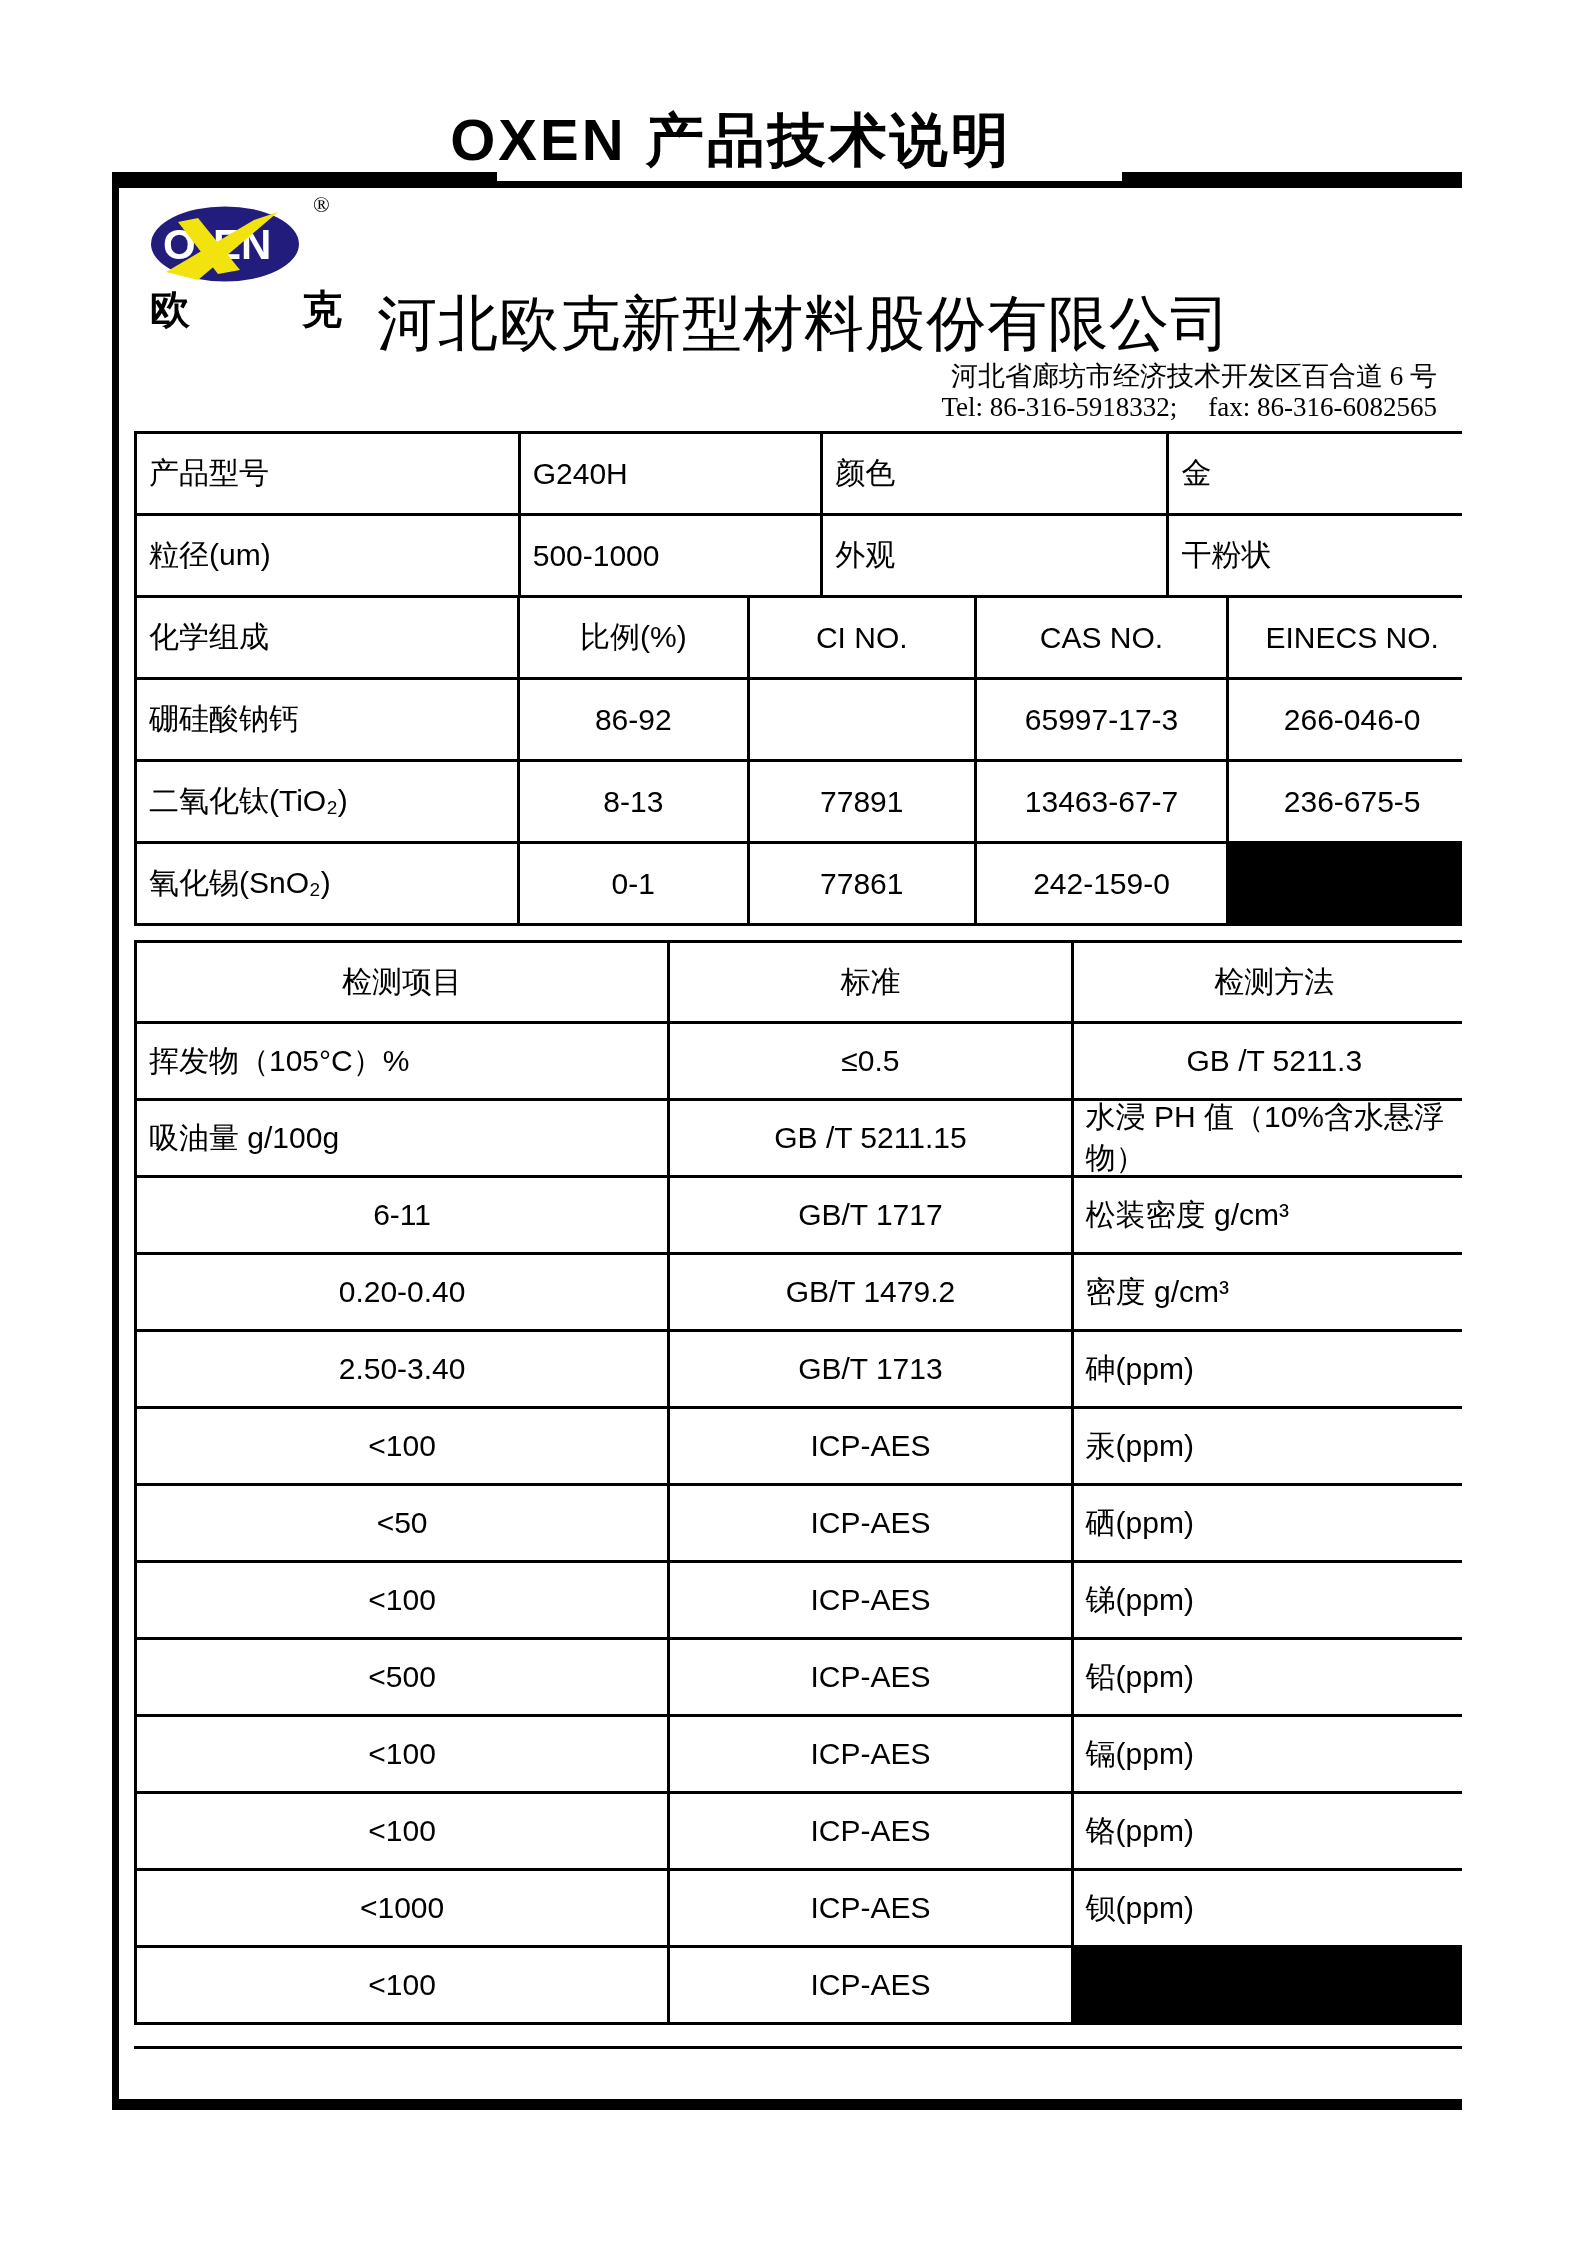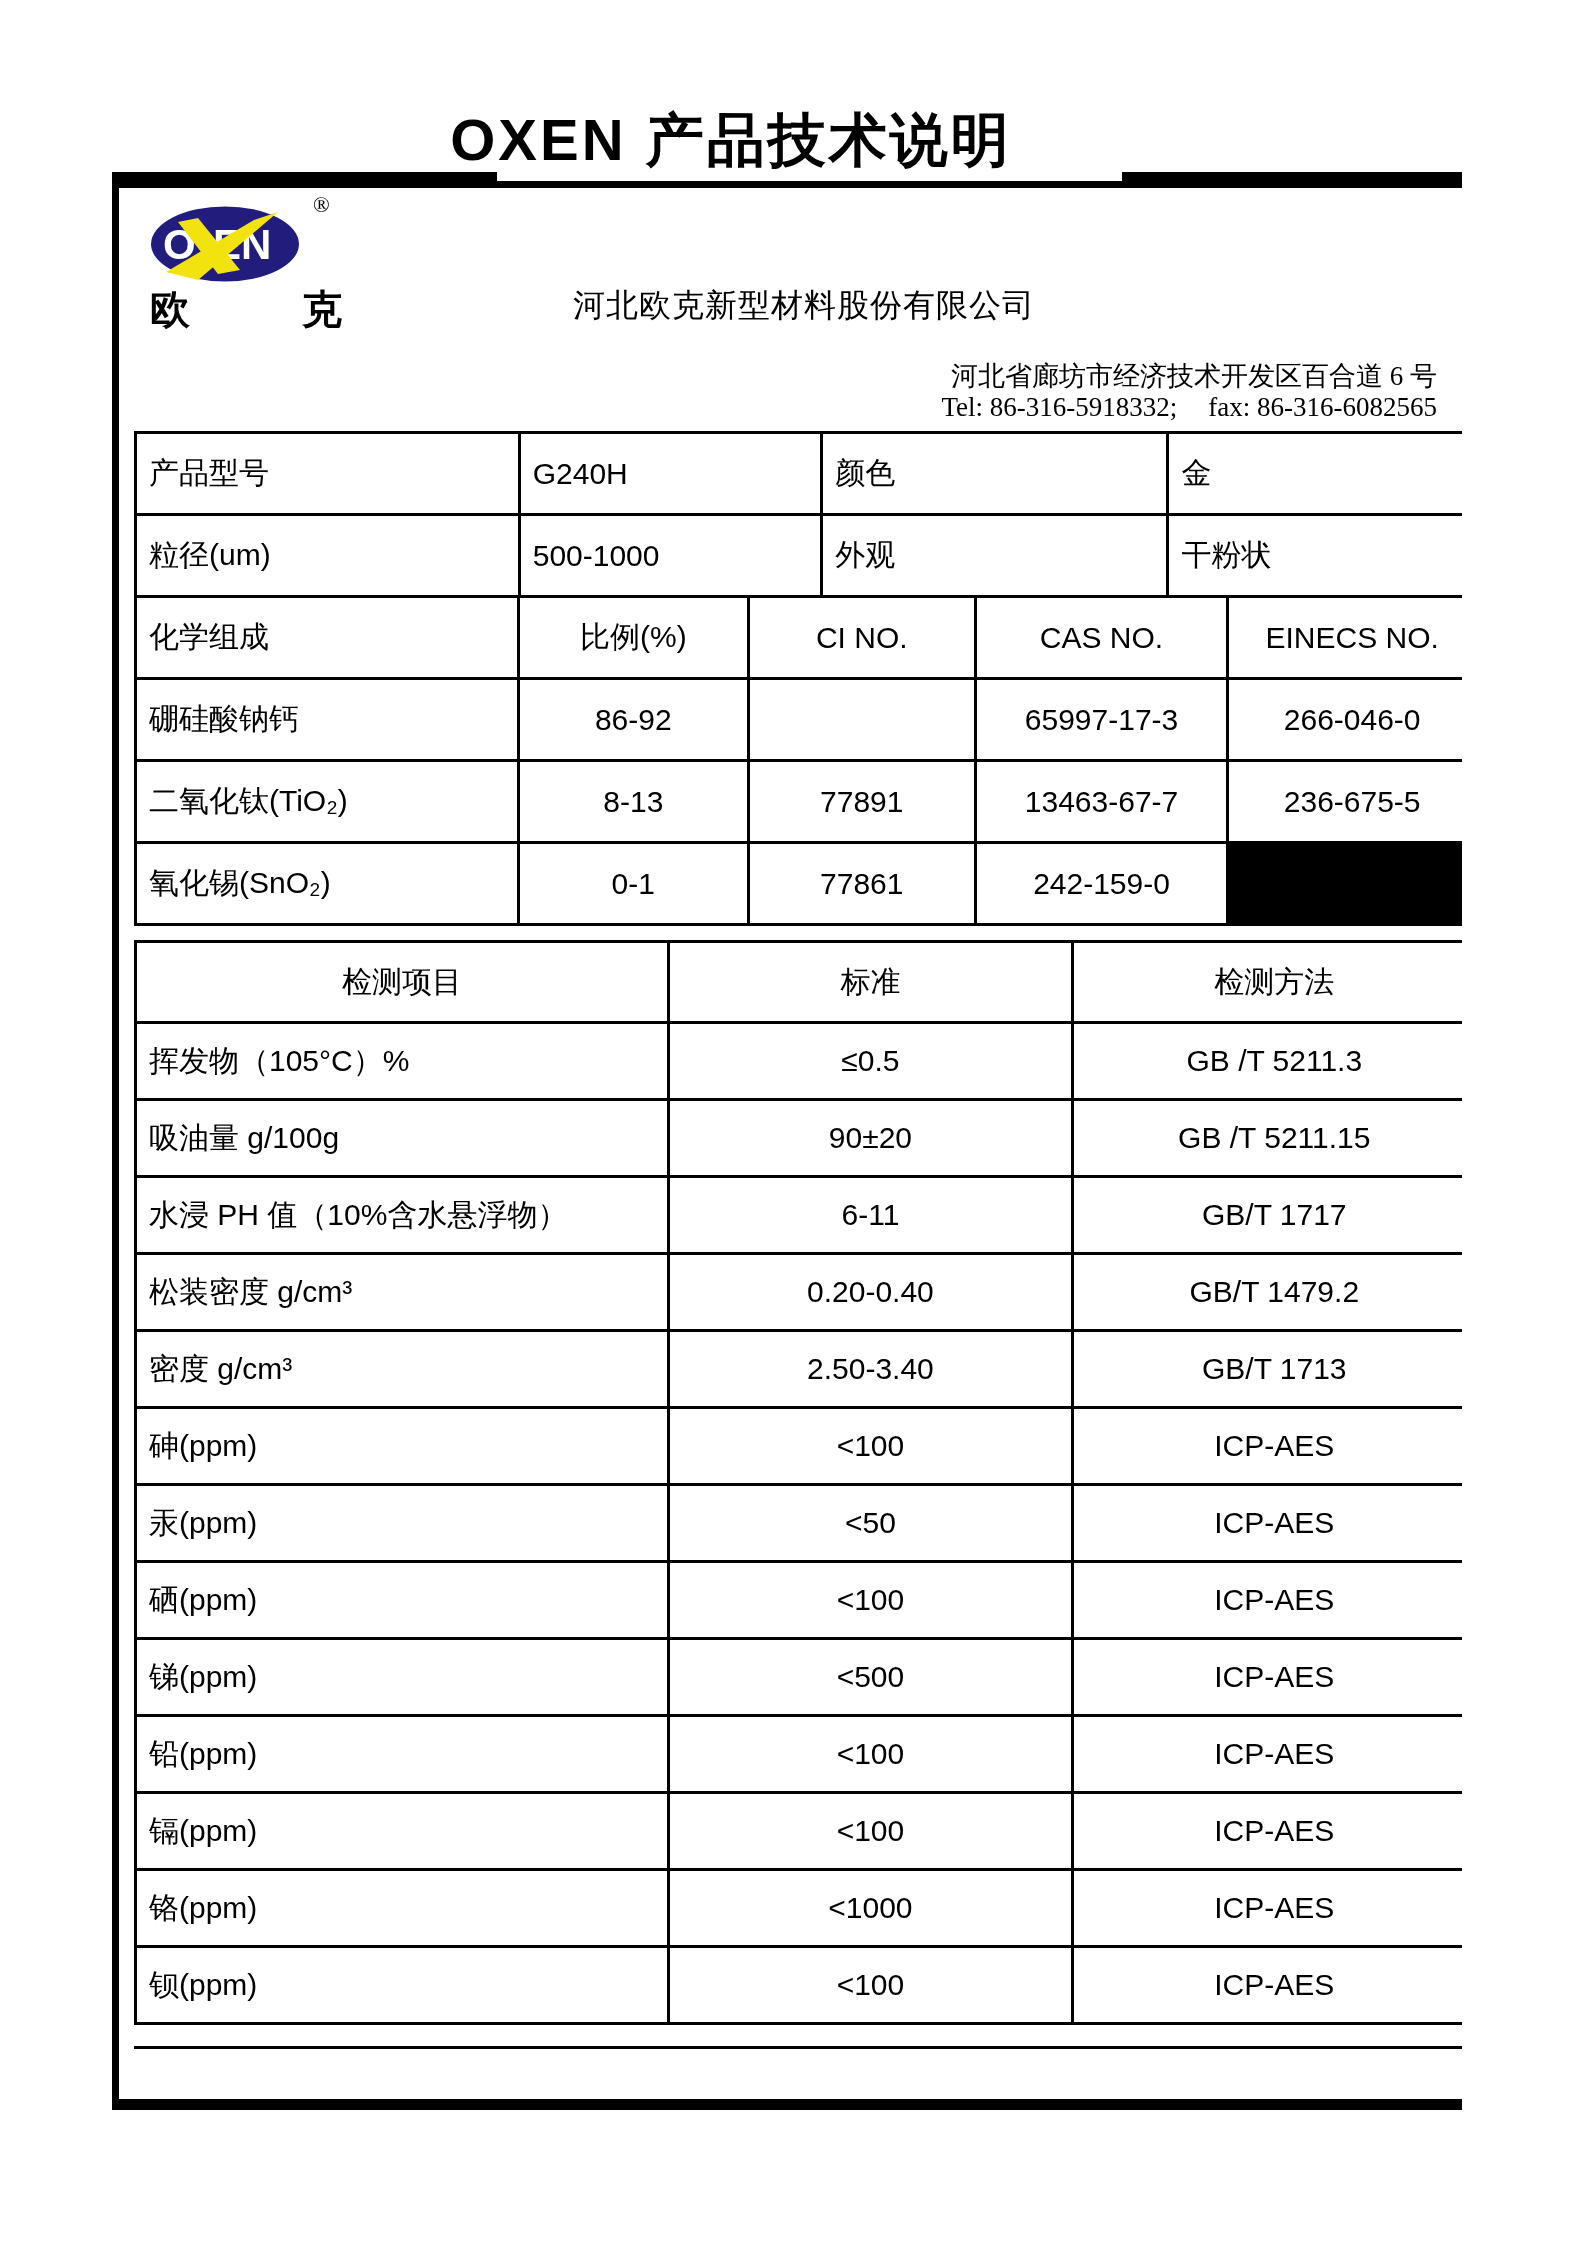--- a/index.html
+++ b/index.html
@@ -18,21 +18,21 @@
          border:7px solid #000;border-bottom-width:11px;box-sizing:border-box;}
 
   
   .logo{position:absolute;left:31px;top:18px;width:150px;height:76px;}
   .reg{position:absolute;left:194px;top:4px;font-size:22px;font-family:"Liberation Serif",serif;}
   .logo-cn{position:absolute;left:31px;top:94px;width:192px;display:flex;
            justify-content:space-between;font-size:40px;font-weight:bold;}
 
   
   .company-name{position:absolute;left:0;top:96px;width:100%;text-align:center;
-                font-family:"Liberation Serif",serif;font-size:32px;letter-spacing:1px;}
+                font-family:"Liberation Serif",serif;font-size:60px;letter-spacing:1px;}
   .addr{position:absolute;right:52px;top:170px;text-align:right;
         font-family:"Liberation Serif",serif;font-size:27px;margin-left:28px;}
   .contact{position:absolute;right:52px;top:204px;text-align:right;
            font-family:"Liberation Serif",serif;font-size:27px;}
   .contact .fax{margin-left:31px;}
 
   
   .tbl{position:absolute;left:15px;width:1344px;background:#000;border:3px solid #000;
        display:flex;flex-direction:column;gap:3px;box-sizing:border-box;}
   .t1{top:243px;}
@@ -117,21 +117,20 @@
       <div class="grid g2">
         <div class="c ct">检测项目</div>
         <div class="c ct">标准</div>
         <div class="c ct">检测方法</div>
 
         <div class="c l">挥发物（105°C）%</div>
         <div class="c ct">≤0.5</div>
         <div class="c ct">GB /T 5211.3</div>
 
         <div class="c l">吸油量 g/100g</div>
-        <div class="c ct">90±20</div>
         <div class="c ct">GB /T 5211.15</div>
 
         <div class="c l">水浸 PH 值（10%含水悬浮物）</div>
         <div class="c ct">6-11</div>
         <div class="c ct">GB/T 1717</div>
 
         <div class="c l">松装密度 g/cm³</div>
         <div class="c ct">0.20-0.40</div>
         <div class="c ct">GB/T 1479.2</div>
 

